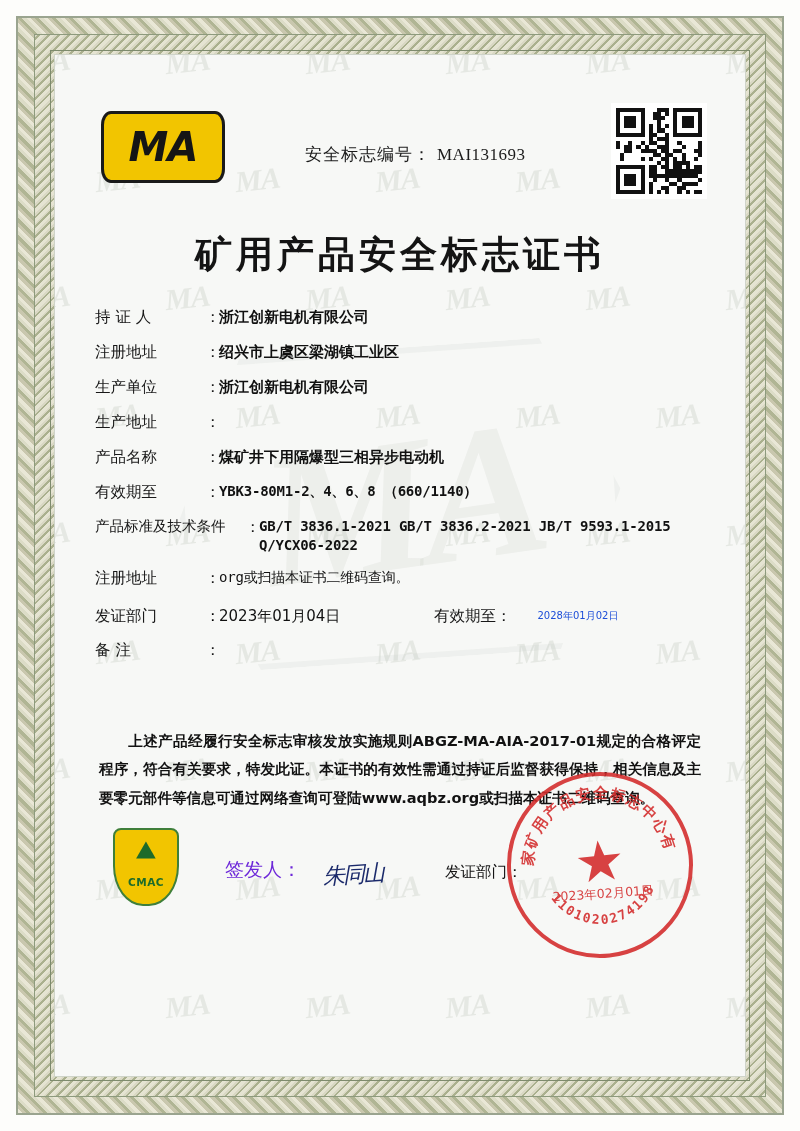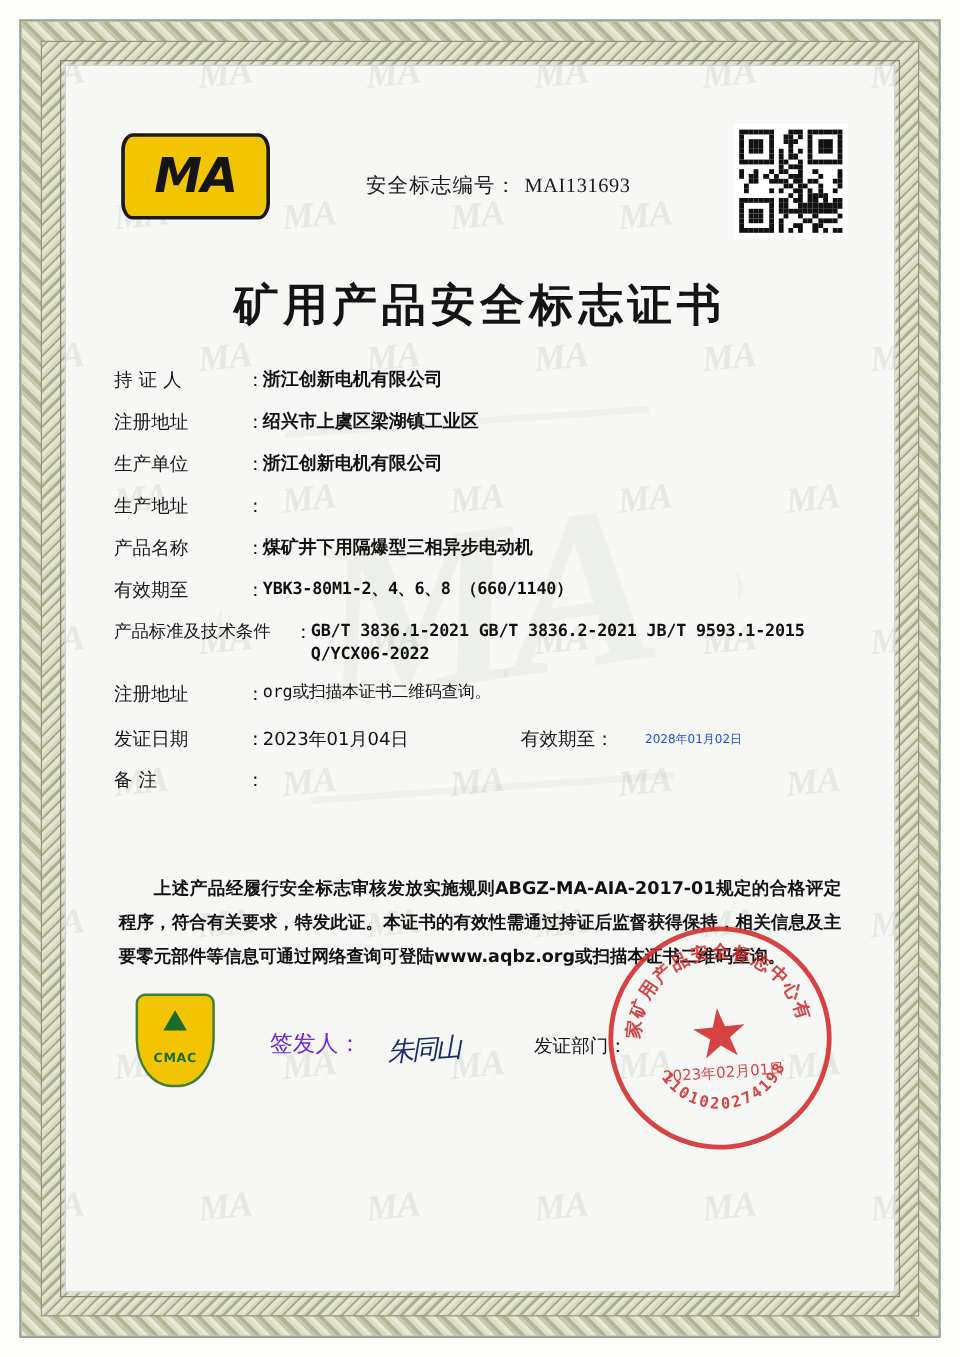--- a/index.html
+++ b/index.html
@@ -971,21 +971,21 @@
           <div class="v mono">GB/T 3836.1-2021 GB/T 3836.2-2021 JB/T 9593.1-2015 Q/YCX06-2022</div>
         </div>
 
         <div class="row">
           <div class="k">注册地址</div>
           <div class="colon">：</div>
           <div class="v mono light">org或扫描本证书二维码查询。</div>
         </div>
 
         <div class="row-date">
-          <div class="k">发证日期</div>
+          <div class="k">发证部门</div>
           <div class="colon">：</div>
           <div class="v1">2023年01月04日</div>
           <div class="k2">有效期至：</div>
           <div class="v2">2028年01月02日</div>
         </div>
 
         <div class="row">
           <div class="k">备    注</div>
           <div class="colon">：</div>
           <div class="v"></div>

